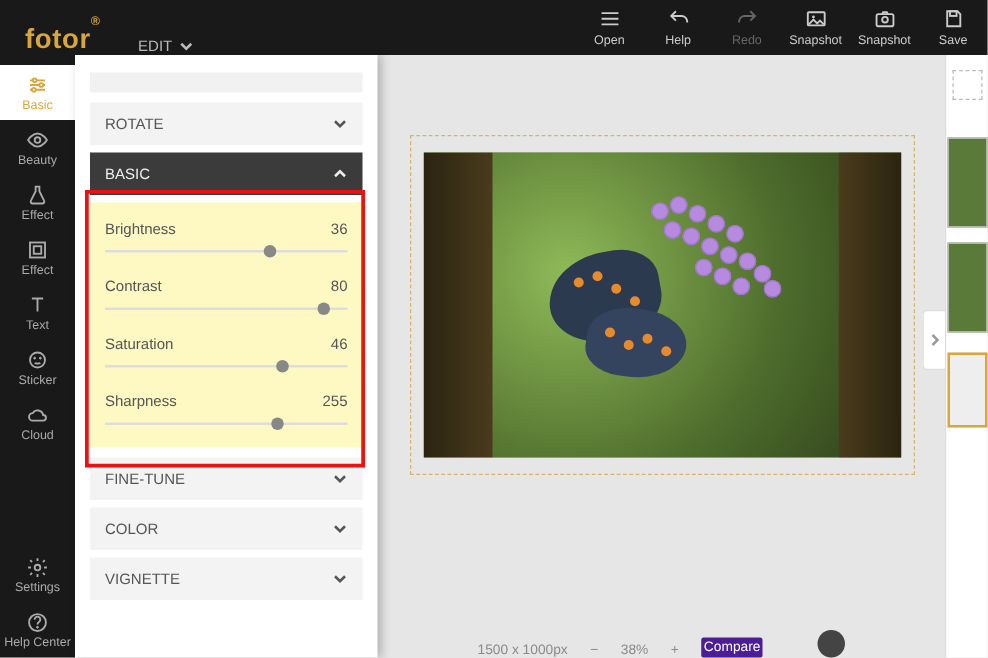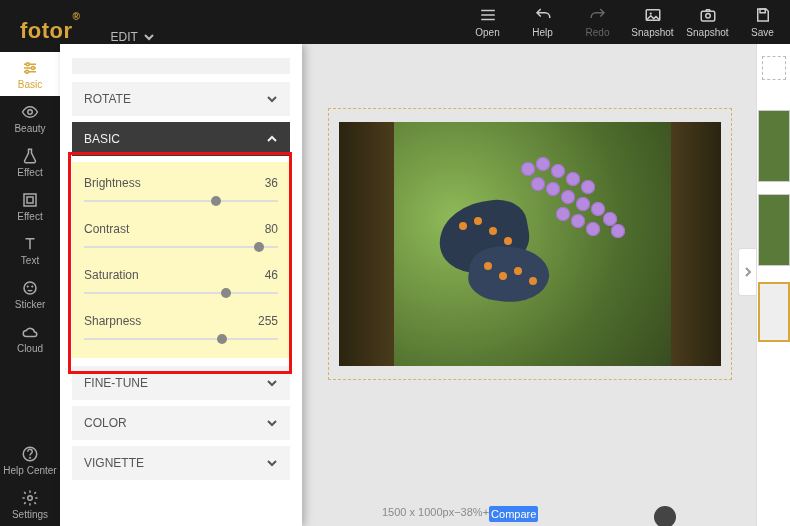--- a/index.html
+++ b/index.html
@@ -47,22 +47,22 @@
   .photo .trunk-l { position:absolute; left:0; top:0; width:55px; height:100%; background:linear-gradient(90deg,#2a2410,#4a3b1c); }
   .photo .trunk-r { position:absolute; right:0; top:0; width:50px; height:100%; background:linear-gradient(270deg,#2a2410,#4a3b1c); }
   .photo .flower { position:absolute; right:70px; top:30px; width:140px; height:110px; }
   .photo .flower span { position:absolute; width:14px; height:14px; background:#b68adf; border-radius:50%; box-shadow:0 0 0 1px #a274cf inset; }
   .photo .bwing { position:absolute; left:90px; top:70px; width:150px; height:120px; }
   .photo .bwing .w1 { position:absolute; left:10px; top:10px; width:90px; height:70px; background:#2c3a50; border-radius:60% 40% 50% 50%; transform:rotate(-10deg); }
   .photo .bwing .w2 { position:absolute; left:40px; top:55px; width:80px; height:55px; background:#34445e; border-radius:50% 50% 60% 40%; transform:rotate(8deg); }
   .photo .bwing .spot { position:absolute; width:8px; height:8px; background:#e68a2e; border-radius:50%; }
 
   
-  .bottombar { position:absolute; left:302px; right:34px; bottom:0; height:20px; display:flex; align-items:flex-start; padding:0 80px; color:#8a8a8a; font-size:11px; background:rgba(255,255,255,0.0); }
-  .bb-pill { background:#3b82f6; color:#fff; padding:2px 2px; border-radius:2px; font-size:11px; cursor:pointer; }
+  .bottombar { position:absolute; left:302px; right:34px; bottom:0; height:20px; display:flex; align-items:flex-end; gap:18px; padding:0 80px; color:#8a8a8a; font-size:11px; background:rgba(255,255,255,0.0); }
+  .bb-pill { background:#4c1d95; color:#fff; padding:2px 2px; border-radius:2px; font-size:11px; cursor:pointer; }
   .bb-round { width:22px; height:22px; border-radius:50%; background:#444; margin-left:auto; }
 
   
   .thumbs { position:absolute; right:0; top:44px; bottom:0; width:34px; background:#fff; border-left:1px solid #ddd; }
   .add-box { position:absolute; right:4px; top:12px; width:24px; height:24px; border:1px dashed #bbb; }
   .thumb-img { position:absolute; right:0; width:32px; height:72px; background:#5a7a3a; border:1px solid #ccc; }
   .thumb-img.sel { border:2px solid #d8a63a; background:#eee; }
   .expand-btn { position:absolute; right:0; top:248px; width:18px; height:48px; background:#fff; border:1px solid #ddd; border-right:none; border-radius:4px 0 0 4px; display:flex; align-items:center; justify-content:center; cursor:pointer; }
   .expand-btn svg { width:8px; height:12px; }
   .expand-btn path { fill:none; stroke:#999; stroke-width:2; }
@@ -170,32 +170,32 @@
   </div>
   <div class="rail-item">
     <svg viewBox="0 0 24 24">
         <path d="M7 18a4 4 0 010-8 6 6 0 0111 2 3 3 0 010 6z" fill="none" stroke="currentColor" stroke-width="2"></path>
       </svg>
     <span>Cloud</span>
   </div>
   <div class="rail-spacer"></div>
   <div class="rail-item">
     <svg viewBox="0 0 24 24">
+        <circle cx="12" cy="12" r="3" fill="none" stroke="currentColor" stroke-width="2"></circle>
+        <path d="M12 2v3M12 19v3M4.2 4.2l2 2M17.8 17.8l2 2M2 12h3M19 12h3M4.2 19.8l2-2M17.8 6.2l2-2" stroke="currentColor" stroke-width="2"></path>
+      </svg>
+    <span>Settings</span>
+  </div>
+  <div class="rail-item">
+    <svg viewBox="0 0 24 24">
         <circle cx="12" cy="12" r="9" fill="none" stroke="currentColor" stroke-width="2"></circle>
         <path d="M9 9a3 3 0 115 2c-1 1-2 1-2 3" fill="none" stroke="currentColor" stroke-width="2"></path>
         <circle cx="12" cy="17" r="1"></circle>
       </svg>
     <span>Help Center</span>
-  </div>
-  <div class="rail-item">
-    <svg viewBox="0 0 24 24">
-        <circle cx="12" cy="12" r="3" fill="none" stroke="currentColor" stroke-width="2"></circle>
-        <path d="M12 2v3M12 19v3M4.2 4.2l2 2M17.8 17.8l2 2M2 12h3M19 12h3M4.2 19.8l2-2M17.8 6.2l2-2" stroke="currentColor" stroke-width="2"></path>
-      </svg>
-    <span>Settings</span>
   </div>
 </div>
 
 <div class="panel">
   <div class="section-stub"></div>
 
   <div class="section-head">
     <span>ROTATE</span>
     <svg class="chev" viewBox="0 0 12 12">
         <path d="M2 4l4 4 4-4"></path>

